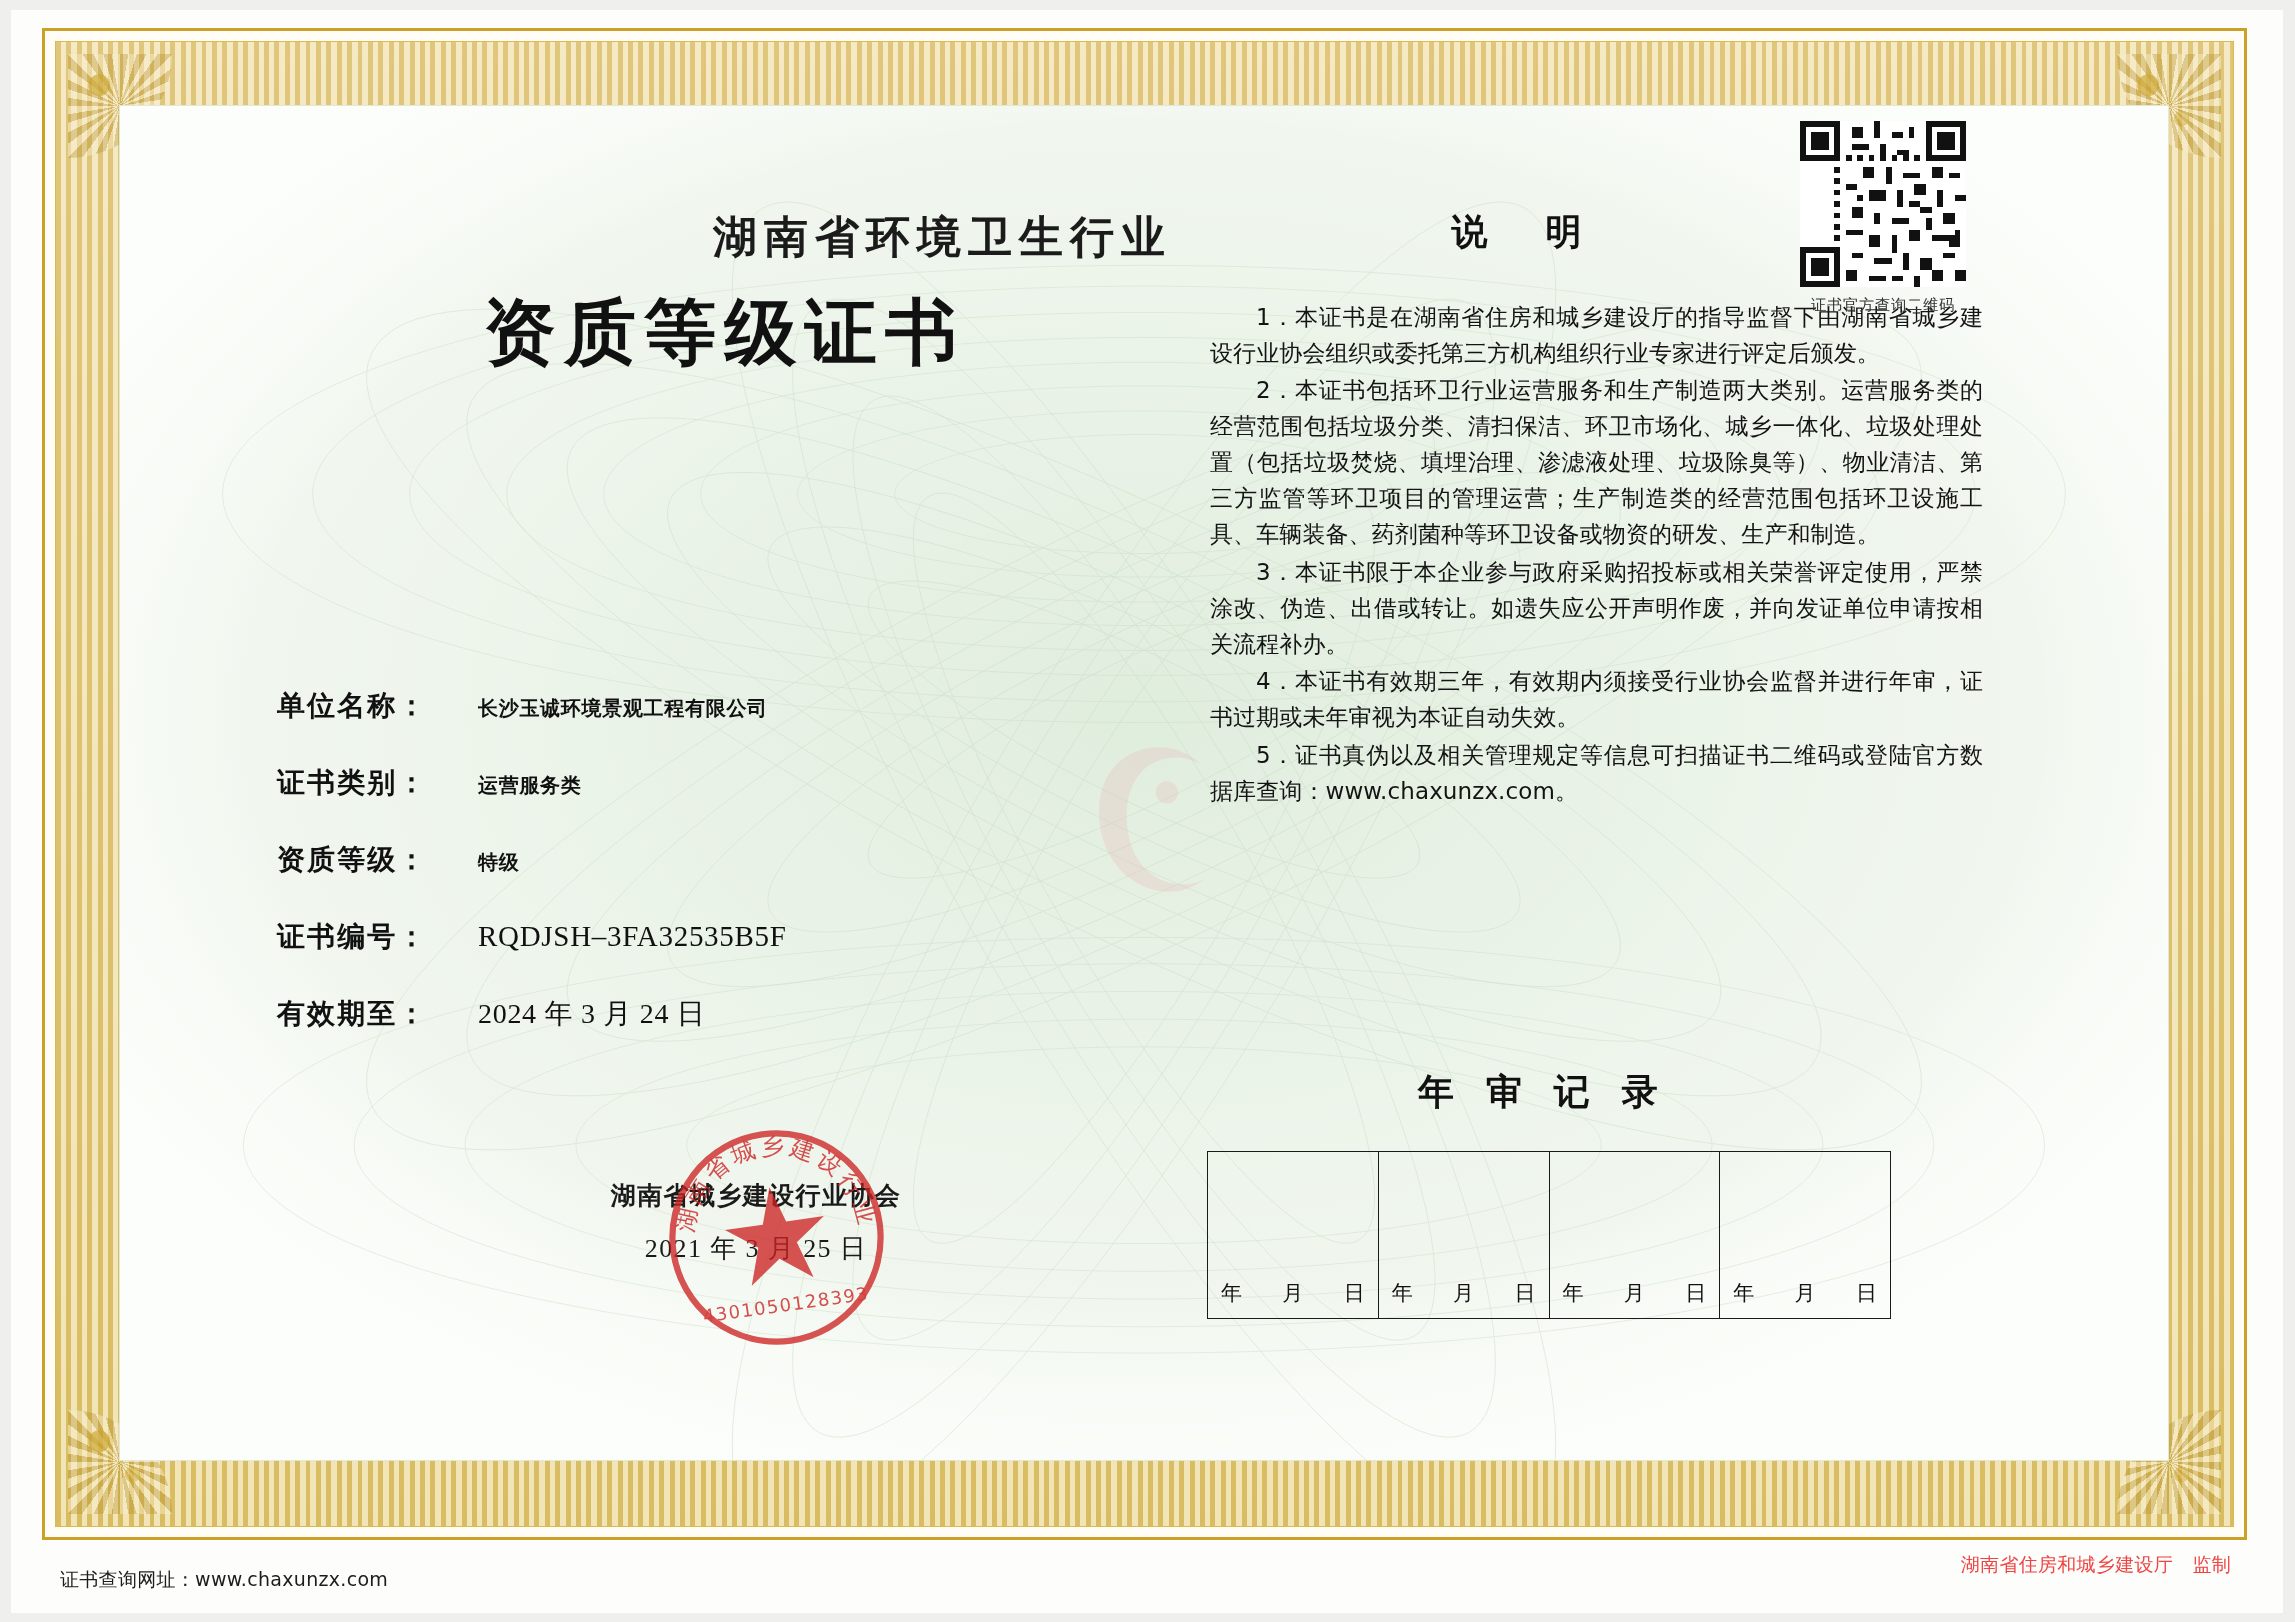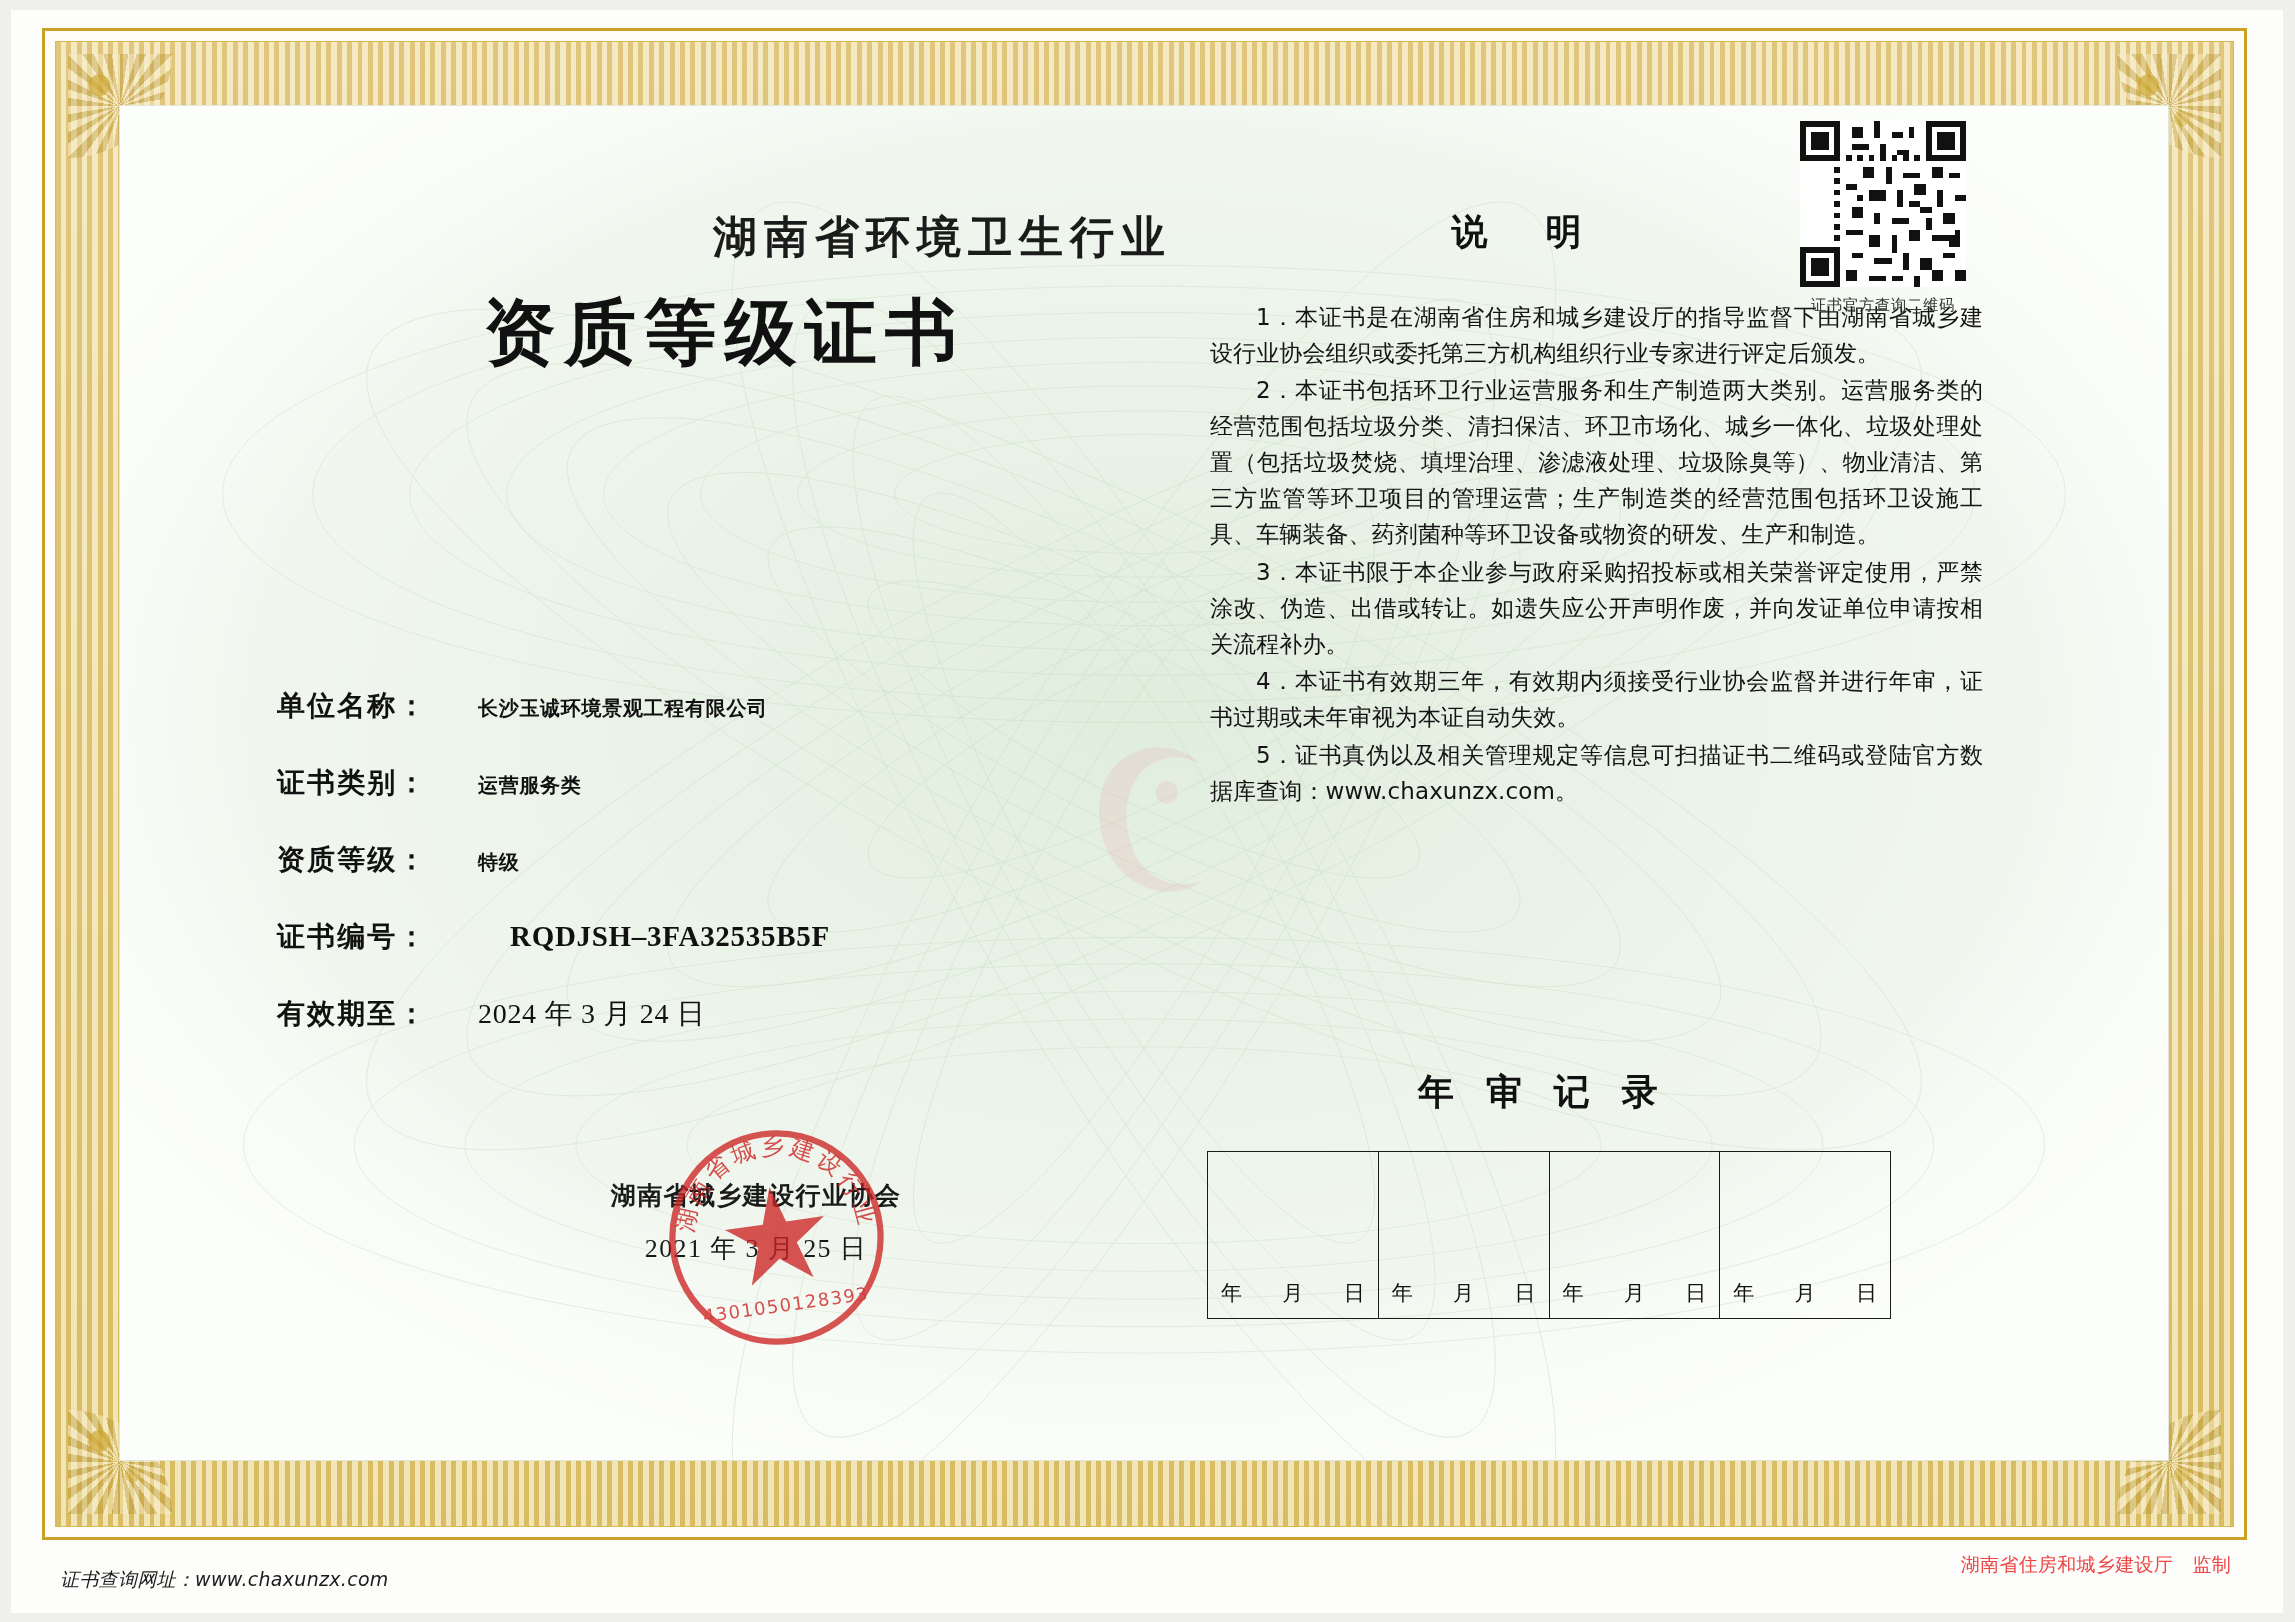--- a/index.html
+++ b/index.html
@@ -160,24 +160,23 @@
   }
   .field-value {
     font-family: "DejaVu Sans", sans-serif;
     font-weight: 700;
     font-size: 20px;
     letter-spacing: 0.7px;
     color: #111;
   }
   .field-value.serif-num {
     font-family: "Liberation Serif", serif;
-    font-weight: 700;
+    font-weight: 400;
     font-size: 29px;
     letter-spacing: 0.7px;
-    margin-left: 32px;
   }
   .field-row.expiry .field-value {
     font-family: "Liberation Serif", serif;
     font-weight: 400;
     font-size: 28px;
   }
 
   
   .issuer {
     position: absolute;
@@ -302,21 +301,20 @@
 
   
   .footer-left {
     position: absolute;
     left: 60px;
     bottom: 30.5px;
     font-family: "DejaVu Sans", sans-serif;
     font-size: 19px;
     color: #1c1c1c;
     letter-spacing: 0.3px;
-    font-style: italic;
   }
   .footer-right {
     position: absolute;
     right: 64px;
     bottom: 45px;
     font-family: "DejaVu Sans", sans-serif;
     font-size: 19px;
     color: #ef4444;
     letter-spacing: 0.3px;
   }

